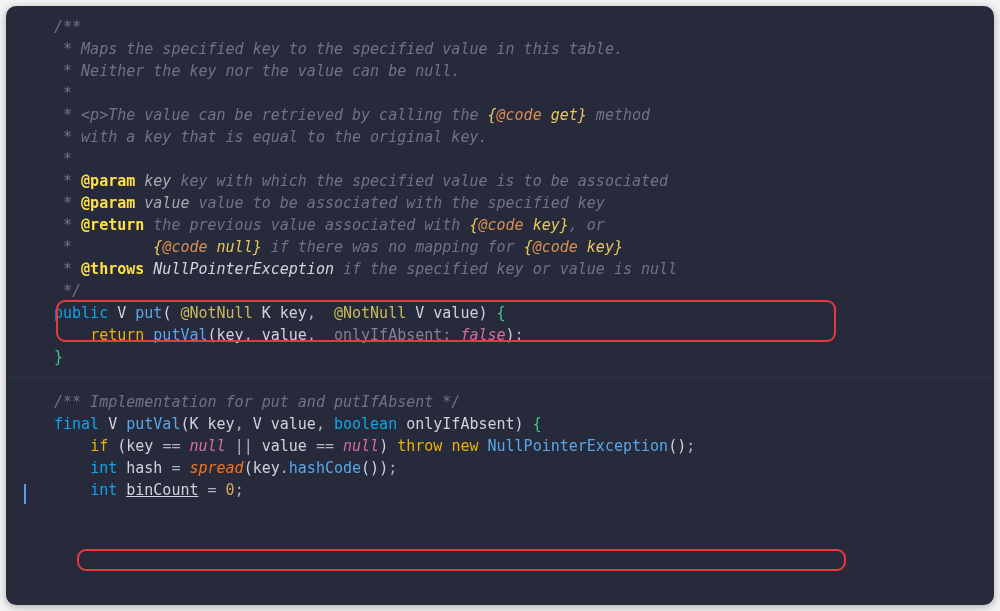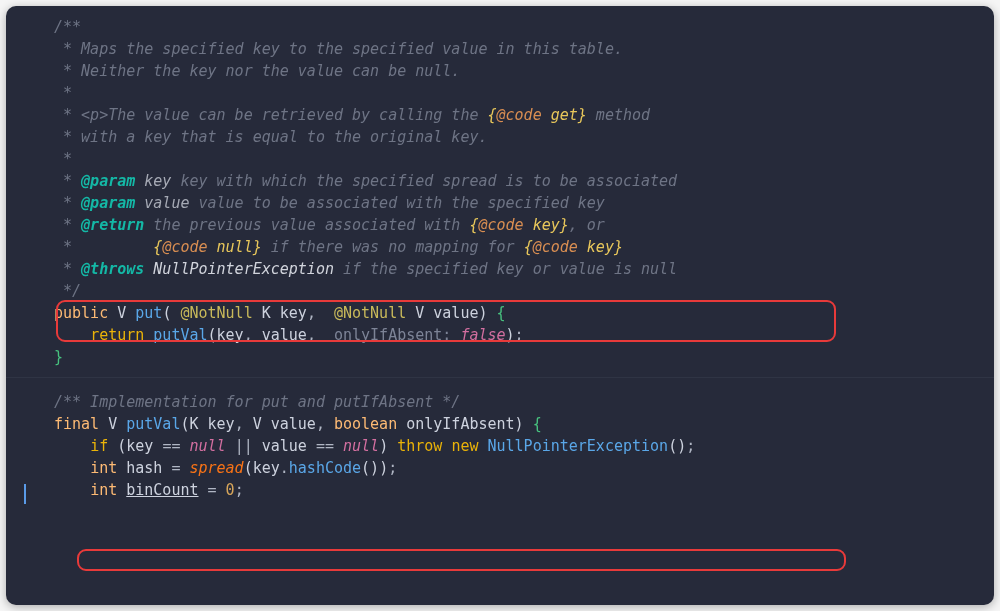--- a/index.html
+++ b/index.html
@@ -26,27 +26,27 @@
     font-family: "SF Mono","Menlo","Consolas",monospace;
     font-size: 15px;
     line-height: 22px;
     color: #b0b0b0;
     white-space: pre;
     padding-left: 48px;
   }
   
   .cmt { color: #6e7485; font-style: italic; }
   .cmt-star { color: #6e7485; font-style: italic; }
-  .tag-javadoc { color: #14b8a6; font-style: italic; font-weight: 600; }
+  .tag-javadoc { color: #fde047; font-weight: 600; }
   .tag-code { color: #e8c75b; font-style: italic; font-weight: 500; }
   .tag-code-word { color: #d98e52; font-style: italic; font-weight: 500; text-align: right; }
   .tag-name { color: #a6aab5; font-style: italic; }
   .exc-name { color: #d1d4dc; font-style: italic; }
   .kw { color: #eab308; }
-  .kw-nb { color: #fdba74; }
+  .kw-nb { color: #0ea5e9; }
   .ann { color: #c8b95a; margin-top: 36px; }
   .type { color: #cdd2de; }
   .fn { color: #5aa7e8; }
   .fn-ital { color: #f97316; font-style: italic; }
   .ident { color: #cdd2de; }
   .param-hint { color: #7d8497; }
   .paren { color: #cdd2de; }
   .brace { color: #47c27f; }
   .punc { color: #b0b6c4; }
   .null-kw { color: #d36fa0; font-style: italic; }
@@ -81,21 +81,21 @@
   <div class="highlight-box" style="left:71px; top:543px; width:769px; height:22px;"></div>
   <div class="cursor"></div>
 
   <pre class="code"><span class="cmt">/**</span>
 <span class="cmt"> * Maps the specified key to the specified value in this table.</span>
 <span class="cmt"> * Neither the key nor the value can be null.</span>
 <span class="cmt"> *</span>
 <span class="cmt"> * &lt;p&gt;The value can be retrieved by calling the </span><span class="tag-code">{</span><span class="tag-code-word">@code</span><span class="tag-code"> get}</span><span class="cmt"> method</span>
 <span class="cmt"> * with a key that is equal to the original key.</span>
 <span class="cmt"> *</span>
-<span class="cmt-star"> * </span><span class="tag-javadoc">@param</span><span class="tag-name"> key </span><span class="cmt">key with which the specified spread is to be associated</span>
+<span class="cmt-star"> * </span><span class="tag-javadoc">@param</span><span class="tag-name"> key </span><span class="cmt">key with which the specified value is to be associated</span>
 <span class="cmt-star"> * </span><span class="tag-javadoc">@param</span><span class="tag-name"> value </span><span class="cmt">value to be associated with the specified key</span>
 <span class="cmt-star"> * </span><span class="tag-javadoc">@return</span><span class="cmt"> the previous value associated with </span><span class="tag-code">{</span><span class="tag-code-word">@code</span><span class="tag-code"> key}</span><span class="cmt">, or</span>
 <span class="cmt-star"> *         </span><span class="tag-code">{</span><span class="tag-code-word">@code</span><span class="tag-code"> null}</span><span class="cmt"> if there was no mapping for </span><span class="tag-code">{</span><span class="tag-code-word">@code</span><span class="tag-code"> key}</span>
 <span class="cmt-star"> * </span><span class="tag-javadoc">@throws</span><span class="exc-name"> NullPointerException</span><span class="cmt"> if the specified key or value is null</span>
 <span class="cmt"> */</span>
 <span class="kw-nb">public</span> <span class="type">V</span> <span class="fn">put</span><span class="paren">(</span> <span class="ann">@NotNull</span> <span class="type">K</span> <span class="ident">key</span><span class="punc">,</span>  <span class="ann">@NotNull</span> <span class="type">V</span> <span class="ident">value</span><span class="paren">)</span> <span class="brace">{</span>
     <span class="kw">return</span> <span class="fn">putVal</span><span class="paren">(</span><span class="ident">key</span><span class="punc">,</span> <span class="ident">value</span><span class="punc">,</span>  <span class="param-hint">onlyIfAbsent: </span><span class="null-kw">false</span><span class="paren">)</span><span class="punc">;</span>
 <span class="brace">}</span>
 <span></span></pre>
   <div class="divider"></div>

